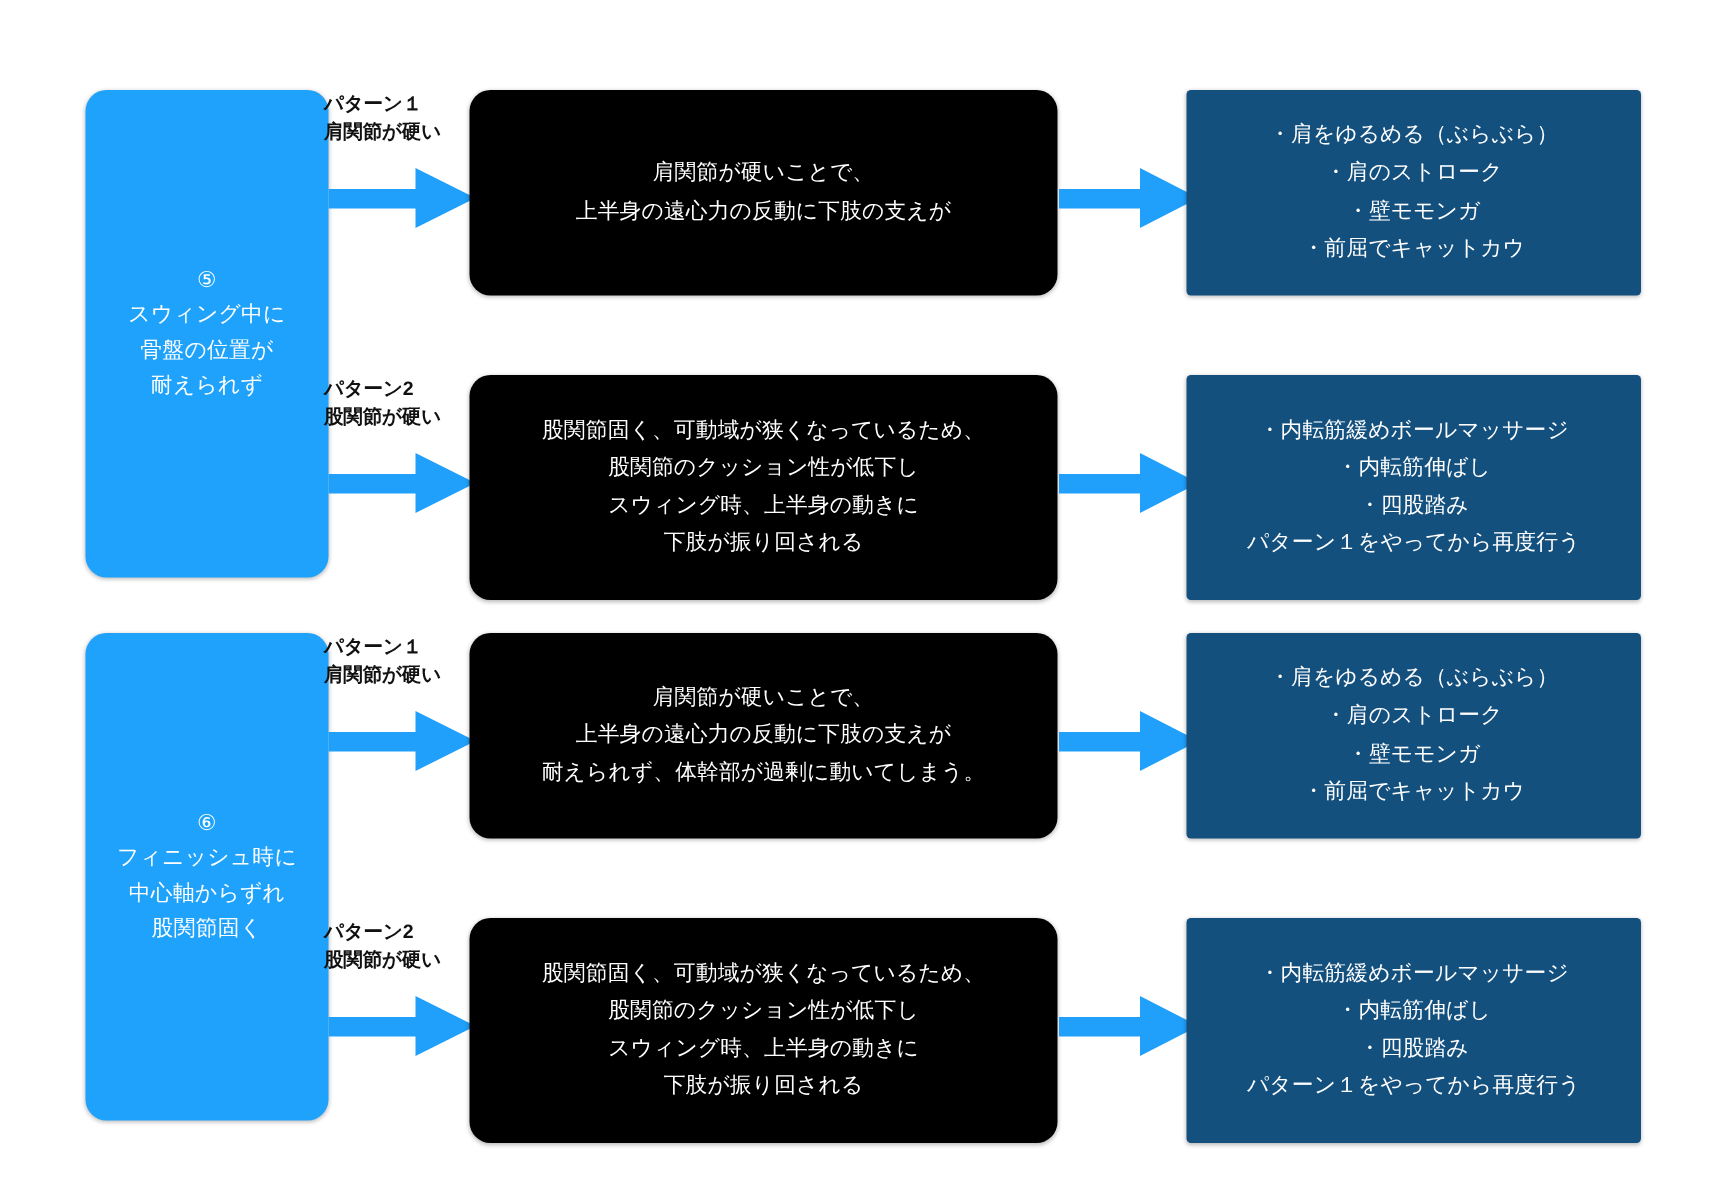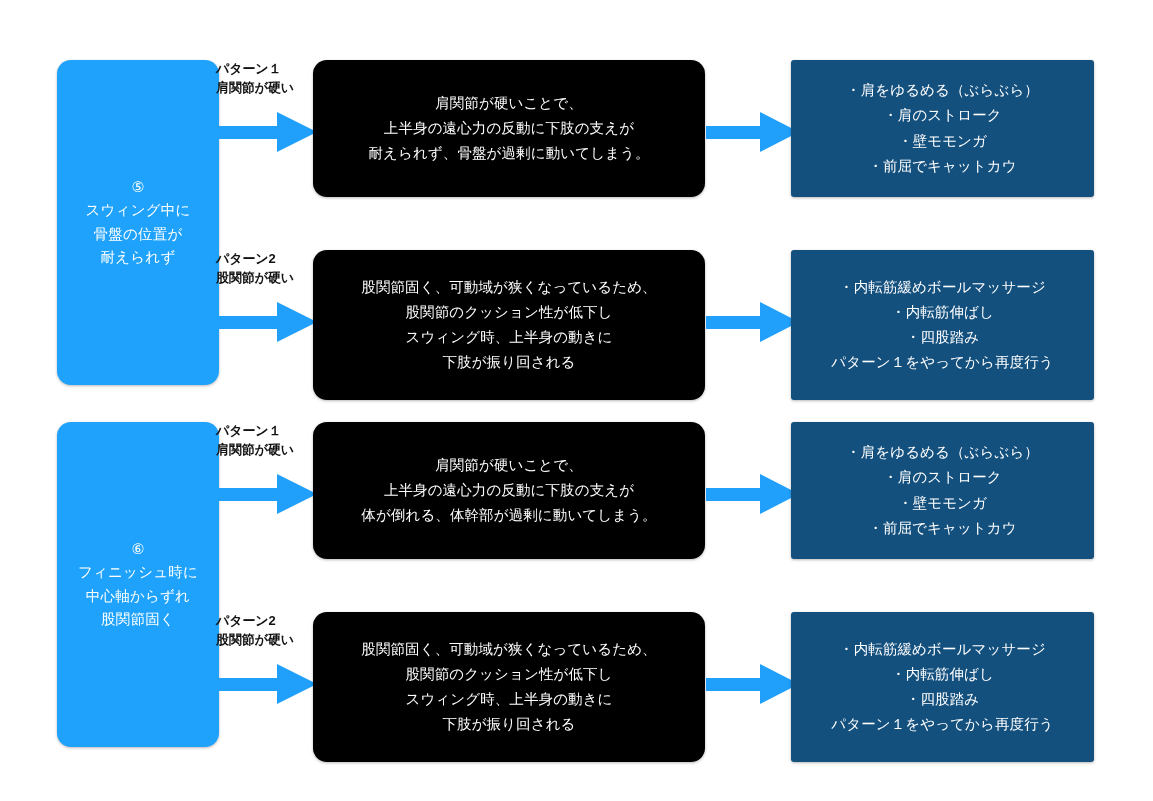--- a/index.html
+++ b/index.html
@@ -210,21 +210,20 @@
         <span class="lbl-line">肩関節が硬い</span>
       </div>
       <div class="arrow1">
         <div class="shaft"></div>
         <div class="head"></div>
       </div>
       <div class="detail-box">
         <div class="detail-inner">
           <span class="detail-line">肩関節が硬いことで、</span>
           <span class="detail-line">上半身の遠心力の反動に下肢の支えが</span>
-          <span class="detail-line">耐えられず、骨盤が過剰に動いてしまう。</span>
         </div>
       </div>
       <div class="arrow2">
         <div class="shaft"></div>
         <div class="head"></div>
       </div>
       <div class="remedy-box">
         <div class="remedy-inner">
           <span class="remedy-line">・肩をゆるめる（ぶらぶら）</span>
           <span class="remedy-line">・肩のストローク</span>
@@ -283,21 +282,21 @@
         <span class="lbl-line">肩関節が硬い</span>
       </div>
       <div class="arrow1">
         <div class="shaft"></div>
         <div class="head"></div>
       </div>
       <div class="detail-box">
         <div class="detail-inner">
           <span class="detail-line">肩関節が硬いことで、</span>
           <span class="detail-line">上半身の遠心力の反動に下肢の支えが</span>
-          <span class="detail-line">体が倒れる、体幹部が過剰に動いてしまう。</span>
+          <span class="detail-line">耐えられず、体幹部が過剰に動いてしまう。</span>
         </div>
       </div>
       <div class="arrow2">
         <div class="shaft"></div>
         <div class="head"></div>
       </div>
       <div class="remedy-box">
         <div class="remedy-inner">
           <span class="remedy-line">・肩をゆるめる（ぶらぶら）</span>
           <span class="remedy-line">・肩のストローク</span>

